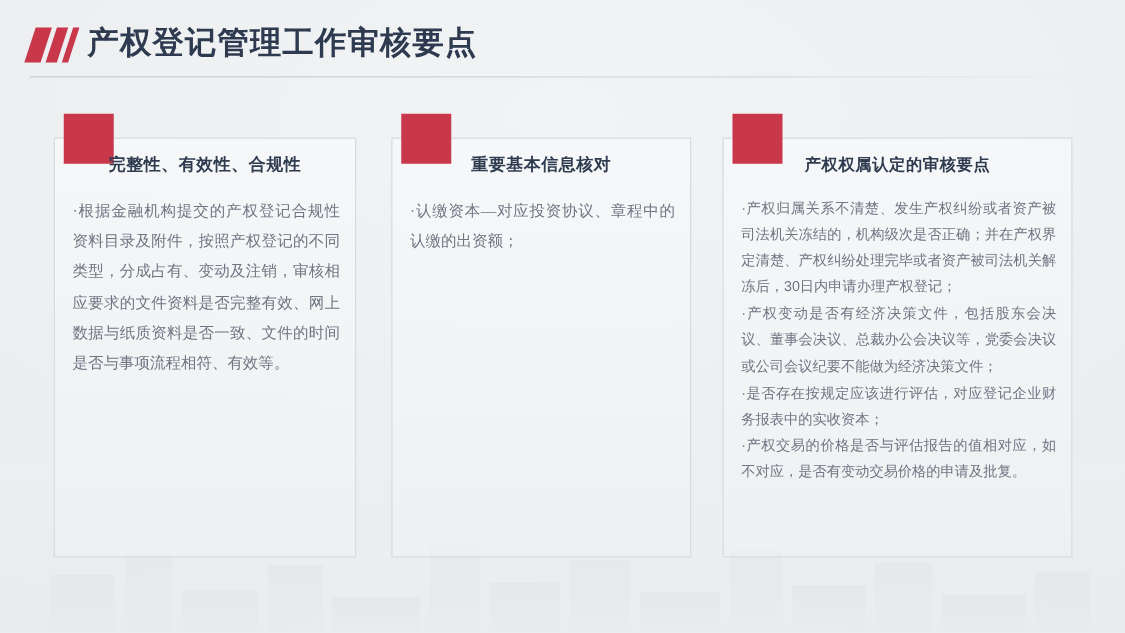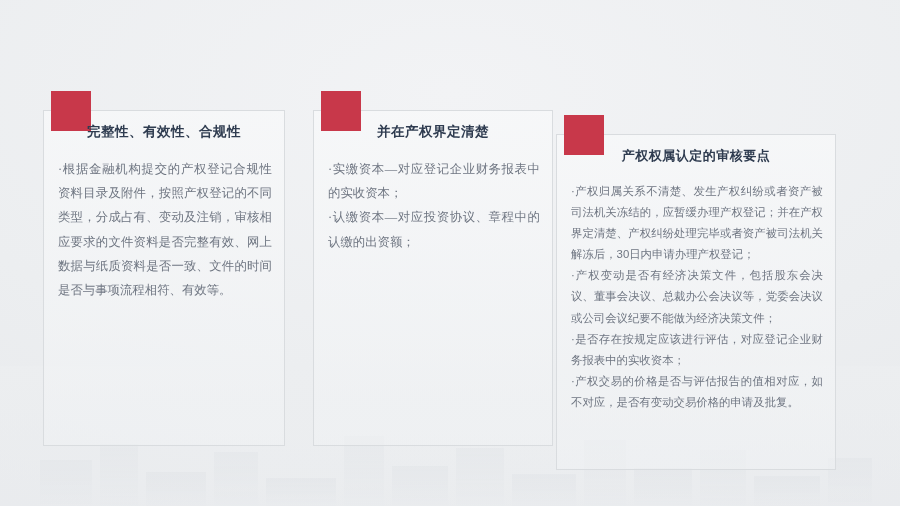--- a/index.html
+++ b/index.html
@@ -104,21 +104,21 @@
   .card {
     position: absolute;
     top: 110px;
     height: 336px;
     background: linear-gradient(to bottom, rgba(248,249,250,0.75), rgba(240,242,244,0.55));
     border: 1px solid #d9dcdf;
     box-sizing: border-box;
   }
   .card.c1 { left: 43px;  width: 242px; }
   .card.c2 { left: 313px; width: 240px; }
-  .card.c3 { left: 556px; width: 280px; margin-top: 24px; }
+  .card.c3 { left: 578px; width: 280px; }
 
   .card-square {
     position: absolute;
     top: -20px;
     left: 7px;
     width: 40px;
     height: 40px;
     background: #c8384a;
   }
 
@@ -170,48 +170,56 @@
     <div class="blk" style="left:456px; width:48px;  height:58px;"></div>
     <div class="blk" style="left:512px; width:64px;  height:32px;"></div>
     <div class="blk" style="left:584px; width:42px;  height:66px;"></div>
     <div class="blk" style="left:634px; width:58px;  height:38px;"></div>
     <div class="blk" style="left:700px; width:46px;  height:56px;"></div>
     <div class="blk" style="left:754px; width:66px;  height:30px;"></div>
     <div class="blk" style="left:828px; width:44px;  height:48px;"></div>
   </div>
   <div class="bottom-fade"></div>
 
+  <div class="header">
+    <div class="logo-mark">
+      <span class="bar b1"></span>
+      <span class="bar b2"></span>
+      <span class="bar b3"></span>
+    </div>
+    <div class="slide-title">产权登记管理工作审核要点</div>
+    <div class="title-rule"></div>
+  </div>
 
   <div class="cards">
 
     <div class="card c1">
       <div class="card-square"></div>
       <div class="card-title">完整性、有效性、合规性</div>
       <div class="card-body">
         <p>·根据金融机构提交的产权登记合规性资料目录及附件，按照产权登记的不同类型，分成占有、变动及注销，审核相应要求的文件资料是否完整有效、网上数据与纸质资料是否一致、文件的时间是否与事项流程相符、有效等。</p>
       </div>
     </div>
 
     <div class="card c2">
       <div class="card-square"></div>
-      <div class="card-title">并在产权界定清楚</div>
+      <div class="card-title">重要基本信息核对</div>
       <div class="card-body">
         <p>
-            <span style="display: block;">·实缴资本—对应登记企业财务报表中的实收资本；</span>
             <span style="display: block;">·认缴资本—对应投资协议、章程中的认缴的出资额；</span>
           </p>
       </div>
     </div>
 
     <div class="card c3">
       <div class="card-square"></div>
       <div class="card-title">产权权属认定的审核要点</div>
       <div class="card-body">
         <p>
-            <span style="display: block;">·产权归属关系不清楚、发生产权纠纷或者资产被司法机关冻结的，应暂缓办理产权登记；并在产权界定清楚、产权纠纷处理完毕或者资产被司法机关解冻后，30日内申请办理产权登记；</span>
+            <span style="display: block;">·产权归属关系不清楚、发生产权纠纷或者资产被司法机关冻结的，机构级次是否正确；并在产权界定清楚、产权纠纷处理完毕或者资产被司法机关解冻后，30日内申请办理产权登记；</span>
             <span style="display: block;">·产权变动是否有经济决策文件，包括股东会决议、董事会决议、总裁办公会决议等，党委会决议或公司会议纪要不能做为经济决策文件；</span>
             <span style="display: block;">·是否存在按规定应该进行评估，对应登记企业财务报表中的实收资本；</span>
             <span style="display: block;">·产权交易的价格是否与评估报告的值相对应，如不对应，是否有变动交易价格的申请及批复。</span>
           </p>
       </div>
     </div>
 
   </div>
 </div>
 

